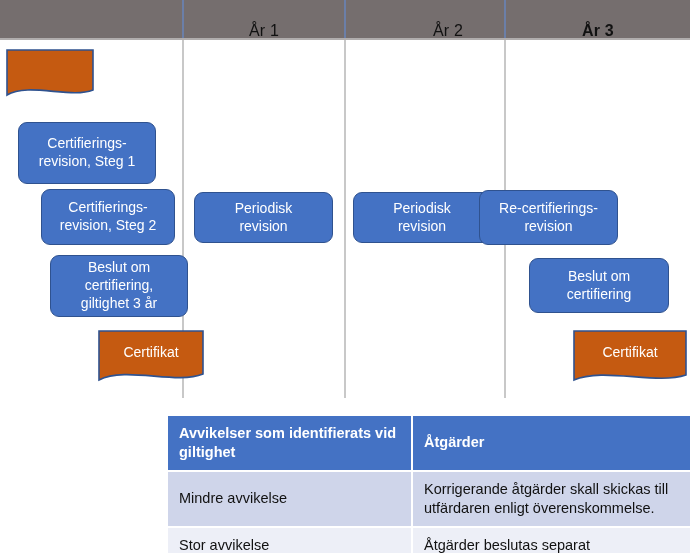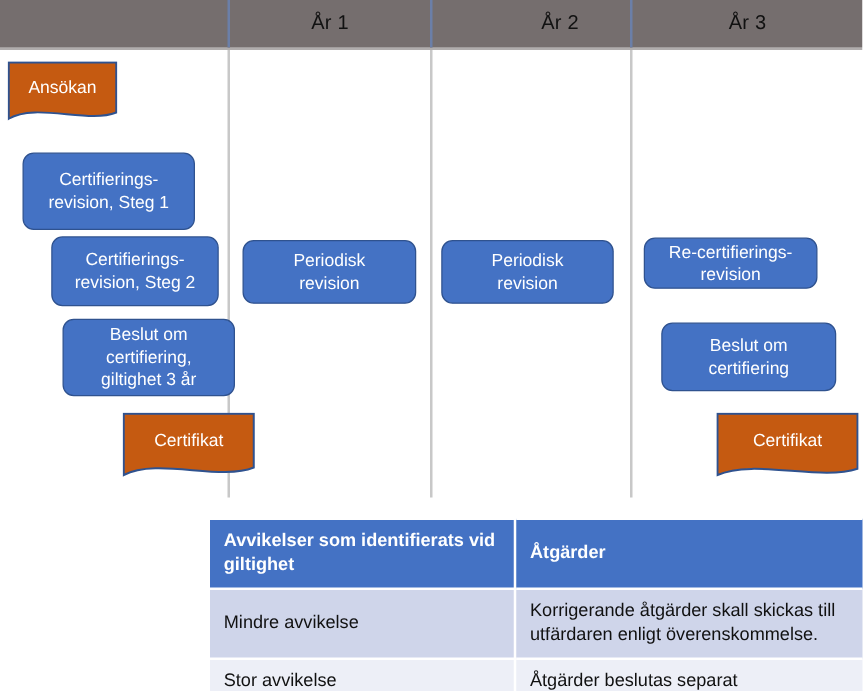--- a/index.html
+++ b/index.html
@@ -17,21 +17,21 @@
 
   
   #header-band {
     position: absolute;
     left: 0; top: 0;
     width: 690px; height: 38px;
     background: #756E6E;
   }
   .header-cell {
     position: absolute;
-    top: 0;
+    top: 12px;
     height: 38px;
     display: flex;
     align-items: center;
     justify-content: center;
     color: #111111;
     font-size: 16px;
     letter-spacing: .2px;
   }
   .header-divider {
     position: absolute;
@@ -137,36 +137,35 @@
   .col-b { width: 304px; }
 </style>
 </head>
 <body>
 
 <div id="header-band"></div>
 
 <div class="header-cell" style="left:0px;width:182px;"></div>
 <div class="header-cell" style="left:184px;width:160px;">År 1</div>
 <div class="header-cell" style="left:346px;width:158px;padding-left:23px;">År 2</div>
-<div class="header-cell" style="left:506px;width:184px;">År 3</div>
+<div class="header-cell" style="left:506px;width:184px;font-weight:bold;">År 3</div>
 
 <div class="header-divider" style="left:182px;"></div>
 <div class="header-divider" style="left:344px;"></div>
 <div class="header-divider" style="left:504px;"></div>
 <div id="header-underline"></div>
 
 <div class="col-line" style="left:182px;"></div>
 <div class="col-line" style="left:344px;"></div>
 <div class="col-line" style="left:504px;"></div>
 
 <div class="banner" style="left:6px; top:49px; width:88px; height:52px;">
   <svg width="88" height="52" viewBox="0 0 88 52">
     <path d="M1,1 L87,1 L87,41 C65,50 22,33 1,46 Z" fill="#C55A11" stroke="#2F528F" stroke-width="1.6"></path>
   </svg>
-  <div class="banner-label">Ansökan</div>
 </div>
 
 <div class="blue-box" style="left:18px; top:122px; width:138px; height:62px;">
   <span>Certifierings-
 revision, Steg 1</span>
 </div>
 
 <div class="blue-box" style="left:41px; top:189px; width:134px; height:56px;">
   <span>Certifierings-
 revision, Steg 2</span>
@@ -179,21 +178,21 @@
 </div>
 
 <div class="blue-box" style="left:194px; top:192px; width:139px; height:51px;">
   <span>Periodisk revision</span>
 </div>
 
 <div class="blue-box" style="left:353px; top:192px; width:138px; height:51px;">
   <span>Periodisk revision</span>
 </div>
 
-<div class="blue-box" style="left:515px; top:190px; width:139px; height:41px;">
+<div class="blue-box" style="left:479px; top:190px; width:139px; height:55px;">
   <span>Re-certifierings-
 revision</span>
 </div>
 
 <div class="blue-box" style="left:529px; top:258px; width:140px; height:55px;">
   <span>Beslut om
 certifiering</span>
 </div>
 
 <div class="banner" style="left:98px; top:330px; width:106px; height:56px;">

